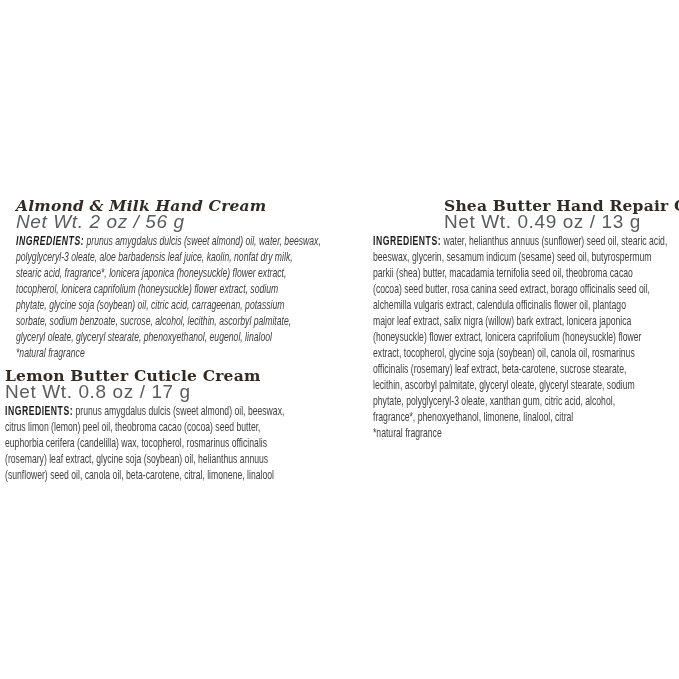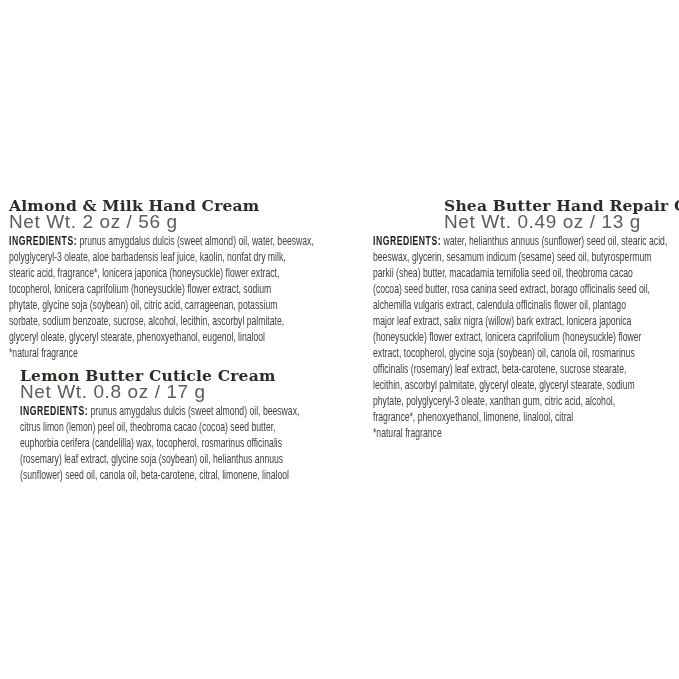--- a/index.html
+++ b/index.html
@@ -5,22 +5,22 @@
   html, body { margin: 0; padding: 0; background: #ffffff; }
   .canvas {
     position: relative;
     width: 679px;
     height: 679px;
     background: #ffffff;
     overflow: hidden;
     font-family: "Liberation Sans", sans-serif;
   }
   .product { position: absolute; }
-  .product-1 { left: 9px;   top: 198px; width: 330px; }
-  .product-2 { left: 20px;   top: 368px; width: 330px; }
+  .product-1 { left: 16px;   top: 198px; width: 330px; font-style: italic; }
+  .product-2 { left: 5px;   top: 368px; width: 330px; }
   .product-3 { left: 373px; top: 198px; width: 306px; }
 
   .p-title {
     margin: 0;
     font-family: "DejaVu Serif", "Liberation Serif", serif;
     font-weight: bold;
     font-size: 15.5px;
     line-height: 16px;
     letter-spacing: 0.2px;
     color: #322a24;

